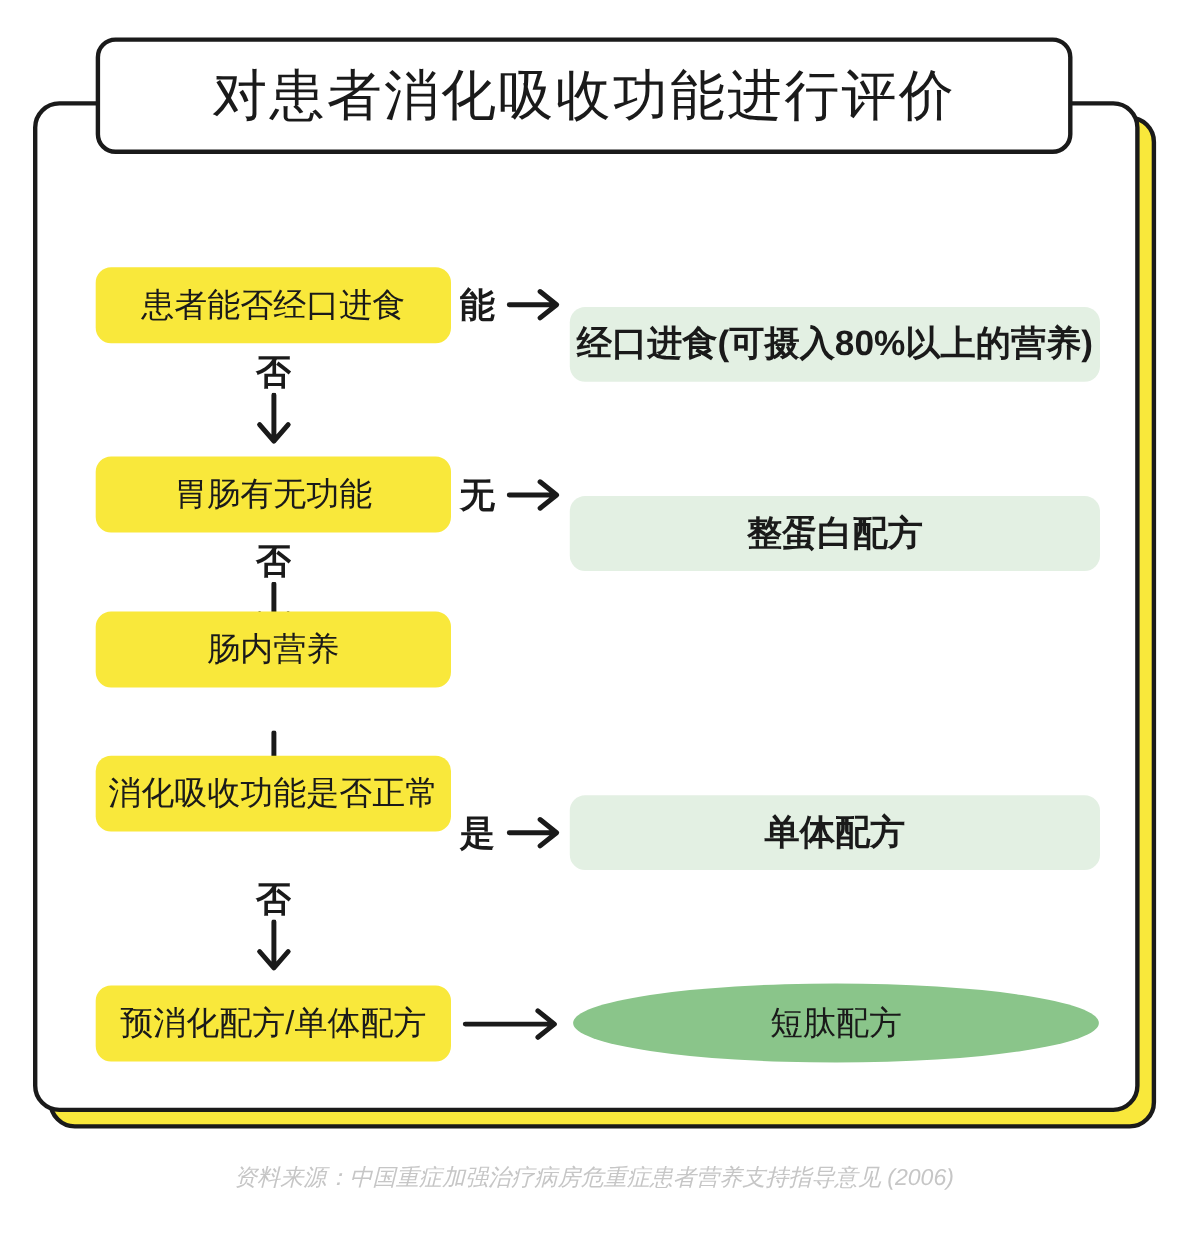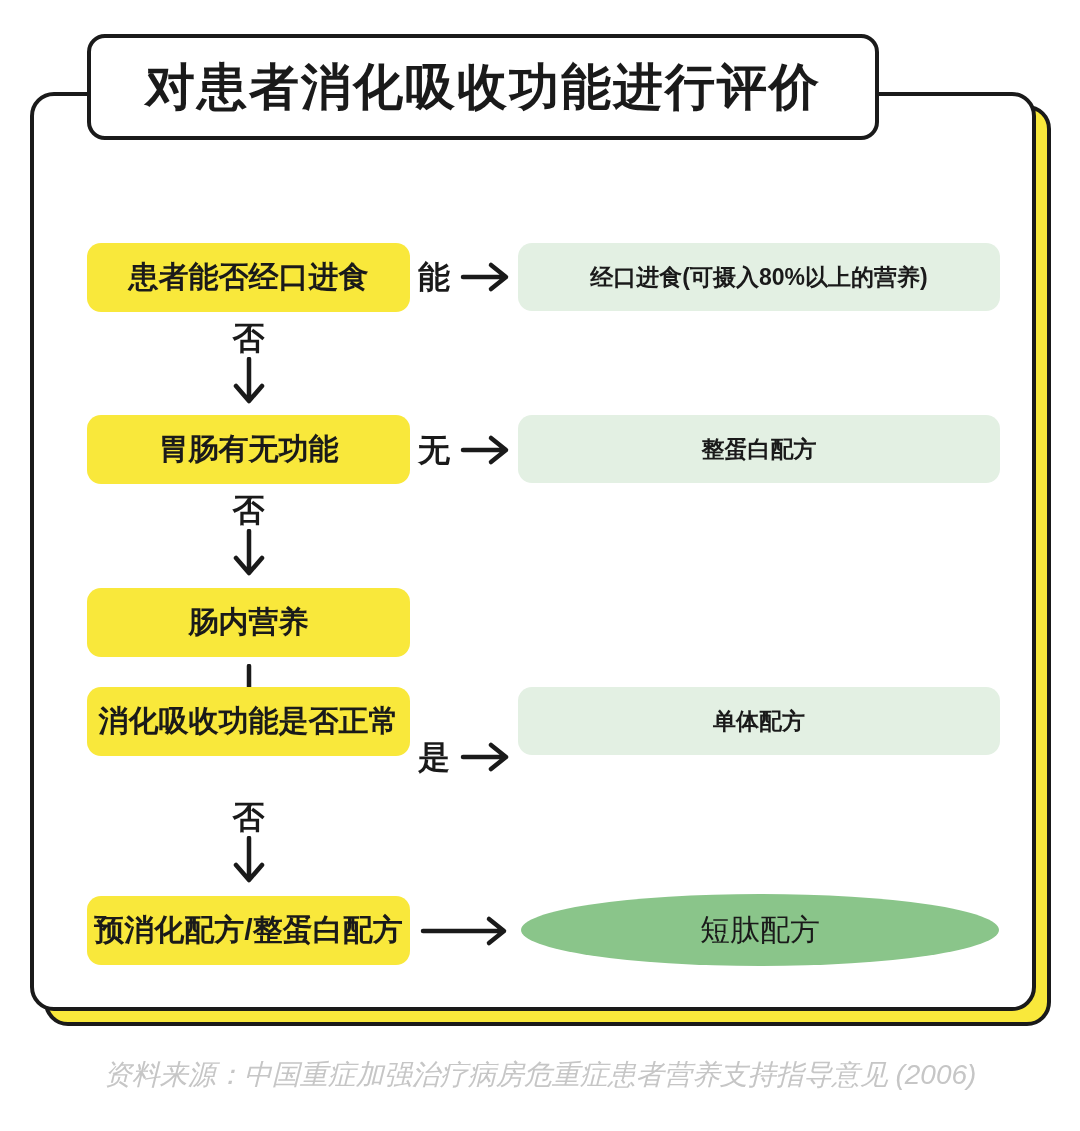--- a/index.html
+++ b/index.html
@@ -29,44 +29,45 @@
   .main-card {
     position: absolute; left: 30px; top: 92px;
     width: 1006px; height: 919px;
     background: #ffffff;
     border: 4px solid var(--ink);
     border-radius: 24px;
     z-index: 1;
   }
   .title-box {
     position: absolute; left: 87px; top: 34px;
-    width: 792px; height: 106px;
+    width: 888px; height: 106px;
     background: #ffffff;
     border: 4px solid var(--ink);
     border-radius: 18px;
     display: flex; align-items: center; justify-content: center;
-    font-size: 50px; font-weight: 700; letter-spacing: 2px;
+    font-size: 50px; font-weight: 400; letter-spacing: 2px;
     z-index: 3;
   }
 
   .decision-box {
     position: absolute; left: 87px; width: 323px; height: 69px;
     background: var(--accent-yellow);
     border-radius: 14px;
     display: flex; align-items: center; justify-content: center;
-    font-size: 30px; font-weight: 700;
+    font-size: 30px; font-weight: 400;
     z-index: 2;
   }
   .result-box {
     position: absolute; left: 518px; width: 482px; height: 68px;
     background: var(--result-green);
     border-radius: 14px;
     display: flex; align-items: center; justify-content: center;
-    font-size: 23px; font-weight: 700;
+    font-size: 32px; font-weight: 700;
     z-index: 2;
+    margin-top: 36px;
   }
   .final-ellipse {
     position: absolute; left: 521px; top: 894px; width: 478px; height: 72px;
     background: var(--final-green);
     border-radius: 50%;
     display: flex; align-items: center; justify-content: center;
     font-size: 30px; font-weight: 400;
     z-index: 2;
   }
 
@@ -79,28 +80,28 @@
 
   .branch {
     position: absolute; left: 412px; width: 106px;
     display: flex; align-items: center; justify-content: center; gap: 10px;
     z-index: 2;
   }
   .branch-label { font-size: 32px; font-weight: 700; line-height: 1; }
 
   .pos-r1 { top: 243px; }
   .pos-r2 { top: 415px; text-align: right; }
-  .pos-r3 { top: 588px; }
+  .pos-r3 { top: 556px; }
   .pos-r4 { top: 687px; text-align: center; }
   .pos-r5 { top: 896px; }
 
   .source-line {
     position: absolute; left: 0; top: 1056px; width: 1080px;
     text-align: center;
-    font-size: 28px; font-style: italic;
+    font-size: 21px; font-style: italic;
     color: var(--muted);
     z-index: 2;
   }
   svg { display: block; }
 </style>
 </head>
 <body>
 
 <div class="back-card"></div>
 <div class="main-card"></div>
@@ -166,21 +167,21 @@
 
 <div class="col-center" style="top:799px; height:36px;">
   <span class="no-label">否</span>
 </div>
 <div class="col-center" style="top:836px; height:48px;">
   <svg width="38" height="48" viewBox="0 0 38 48">
       <path d="M19 2 V42 M6 29 L19 44 L32 29" stroke="#1a1a1a" stroke-width="4.5" fill="none" stroke-linecap="round" stroke-linejoin="round"></path>
     </svg>
 </div>
 
-<div class="decision-box pos-r5">预消化配方/整蛋白配方</div>
+<div class="decision-box pos-r5">预消化配方/单体配方</div>
 <div class="branch" style="top:913px; height:36px;">
   <svg width="90" height="34" viewBox="0 0 90 34">
       <path d="M3 17 H82 M69 5 L84 17 L69 29" stroke="#1a1a1a" stroke-width="4.5" fill="none" stroke-linecap="round" stroke-linejoin="round"></path>
     </svg>
 </div>
 <div class="final-ellipse">短肽配方</div>
 
 <div class="source-line">资料来源：中国重症加强治疗病房危重症患者营养支持指导意见 (2006)</div>
 
 </body></html>

